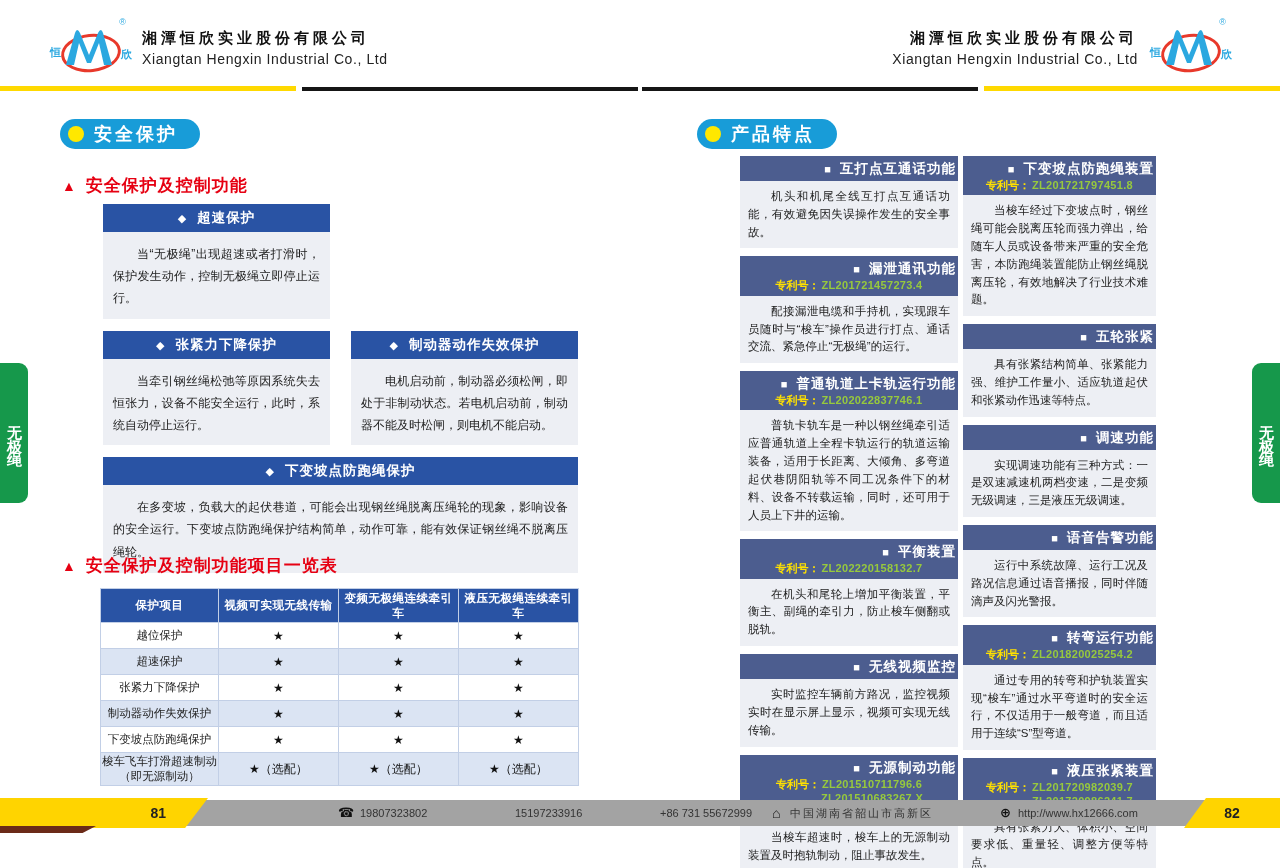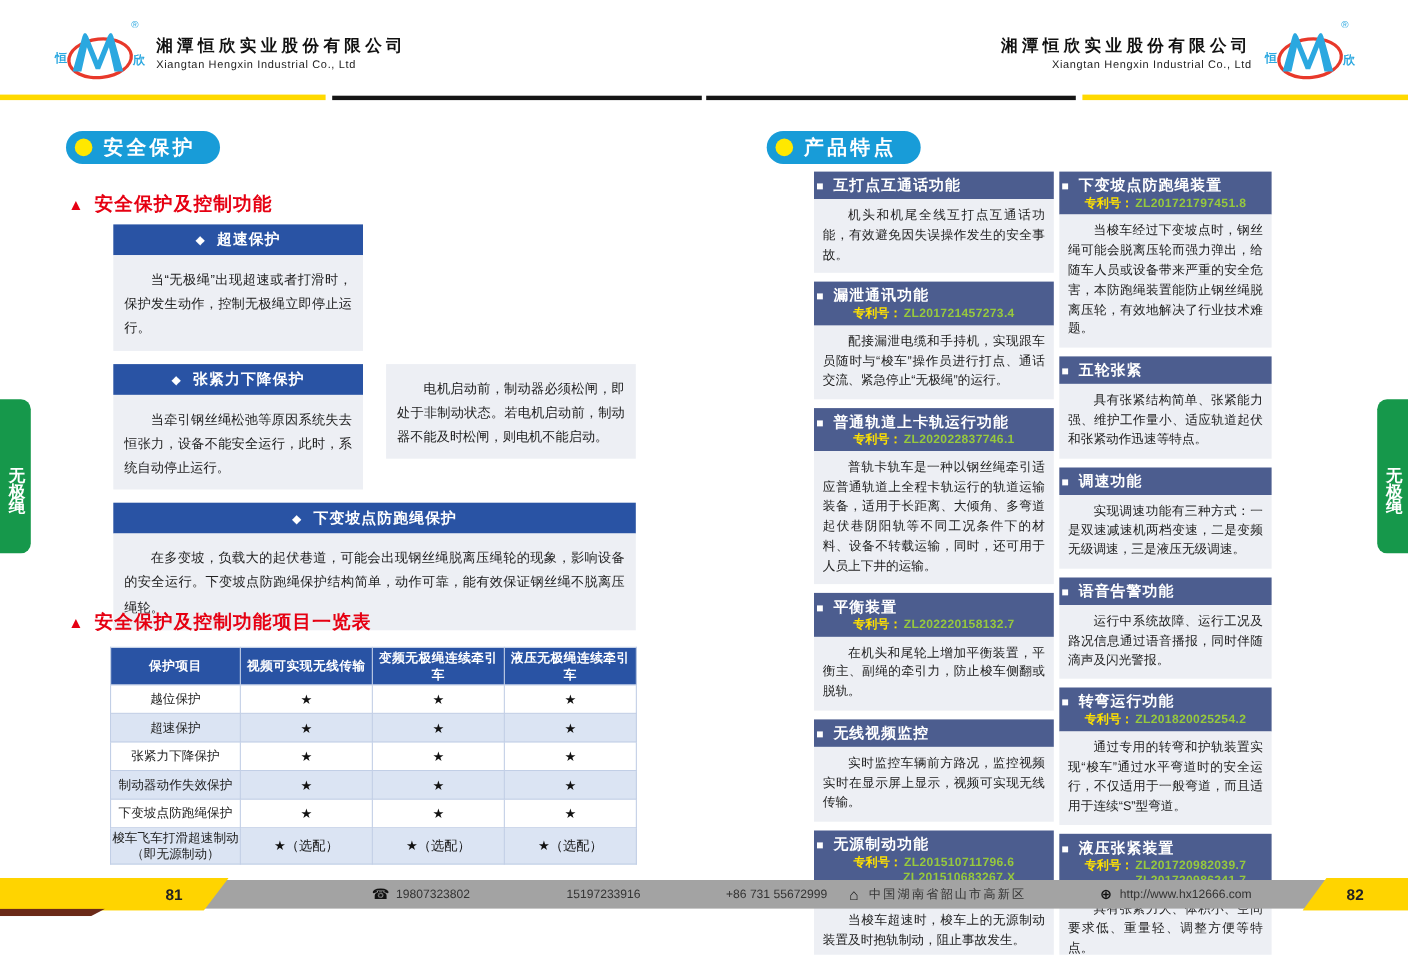--- a/index.html
+++ b/index.html
@@ -9,21 +9,21 @@
   .hdr{position:absolute;top:16px;height:64px;display:flex;align-items:center;gap:12px;}
   .hdr.left{left:50px;}
   .hdr.right{right:50px;flex-direction:row-reverse;}
   .logo{position:relative;width:80px;height:58px;}
   .logo .ellipse{position:absolute;left:11px;top:15px;width:54px;height:32px;border:3px solid #e8392b;border-radius:50%;transform:rotate(-6deg);}
   .logo svg{position:absolute;left:13px;top:6px;}
   .logo .char-l{position:absolute;left:0px;top:26px;font-size:11px;color:#2ba8e0;font-weight:bold;}
   .logo .char-r{position:absolute;right:-2px;top:28px;font-size:11px;color:#2ba8e0;font-weight:bold;}
   .logo .reg{position:absolute;right:4px;top:-2px;font-size:9px;color:#2ba8e0;}
   .hdr-text .cn{font-size:15px;letter-spacing:4px;color:#111;font-weight:bold;}
-  .hdr-text .en{font-size:10px;letter-spacing:.6px;color:#222;margin-top:3px;}
+  .hdr-text .en{font-size:14px;letter-spacing:.6px;color:#222;margin-top:3px;}
   .hdr.right .hdr-text{text-align:right;}
 
   .rule{position:absolute;top:86px;left:0;width:1280px;height:6px;}
   .rule i{position:absolute;display:block;}
   .ry-l{left:0;width:296px;top:0;height:5px;background:#ffd900;}
   .rb-l{left:302px;width:336px;top:1px;height:4px;background:#151515;}
   .rb-r{left:642px;width:336px;top:1px;height:4px;background:#151515;}
   .ry-r{left:984px;width:296px;top:0;height:5px;background:#ffd900;}
 
   
@@ -59,21 +59,21 @@
   .ptable thead th{background:#2953a4;color:#fff;font-size:11.5px;font-weight:bold;height:31px;letter-spacing:.5px;}
   .ptable td{font-size:11.5px;color:#222;text-align:center;height:23px;background:#fff;}
   .ptable tbody tr:nth-child(even) td{background:#dbe4f3;}
   .ptable .star{font-size:12px;color:#111;}
   .tname2{display:block;font-size:11.5px;}
 
   
   .fcol{position:absolute;top:156px;display:flex;flex-direction:column;gap:8px;}
   .fcol.c1{left:740px;width:218px;}
   .fcol.c2{left:963px;width:193px;}
-  .fbox-head{background:#4c5d8f;color:#fff;text-align:left;padding:4px 2px 3px;}
+  .fbox-head{background:#4c5d8f;color:#fff;text-align:right;padding:4px 2px 3px;}
   .fbox-title{font-size:13.5px;font-weight:bold;letter-spacing:1px;}
   .fbox-title .sq{margin-right:8px;font-size:11px;}
   .patent-row{display:flex;justify-content:center;font-size:11px;line-height:1.3;font-weight:bold;}
   .patent-label{color:#ffe100;}
   .patent-label.ghost{visibility:hidden;}
   .patent-num{color:#97c93d;margin-left:2px;letter-spacing:.3px;}
   .fbox-body{background:#edeff4;padding:7px 8px;font-size:11.5px;line-height:1.55;color:#222;text-align:justify;}
   .fbox-body p{margin:0;text-indent:2em;}
 
   
@@ -159,20 +159,23 @@
   <div class="srow">
     <div class="sbox">
       <div class="sbox-head">
         <span class="dia">◆</span><span>张紧力下降保护</span>
       </div>
       <div class="sbox-body mh2">
           <p>当牵引钢丝绳松弛等原因系统失去恒张力，设备不能安全运行，此时，系统自动停止运行。</p>
         </div>
     </div>
     <div class="sbox">
+      <div class="sbox-head">
+        <span class="dia">◆</span><span>制动器动作失效保护</span>
+      </div>
       <div class="sbox-body mh2">
           <p>电机启动前，制动器必须松闸，即处于非制动状态。若电机启动前，制动器不能及时松闸，则电机不能启动。</p>
         </div>
     </div>
   </div>
   <div class="sbox wide">
     <div class="sbox-head">
       <span class="dia">◆</span><span>下变坡点防跑绳保护</span>
     </div>
     <div class="sbox-body mh3">

